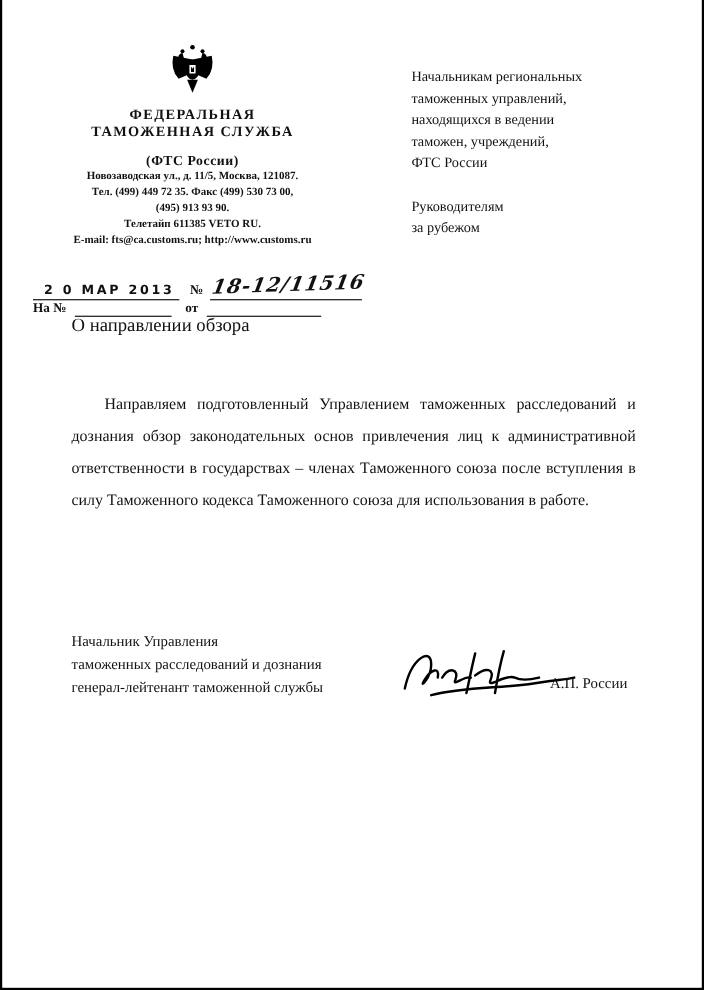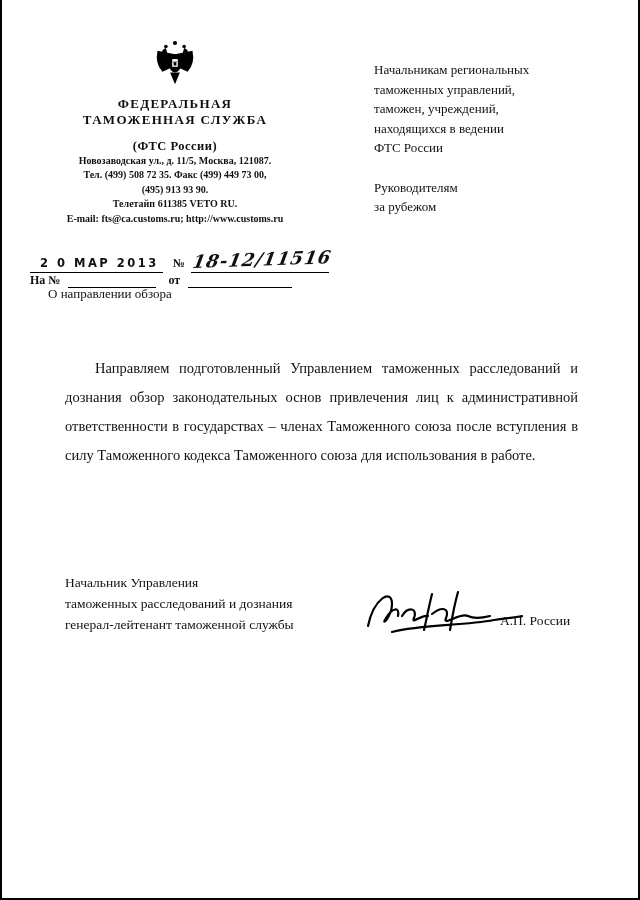--- a/index.html
+++ b/index.html
@@ -95,23 +95,23 @@
     width: 230px;
     font-size: 13px;
     line-height: 1.5;
     text-align: left;
   }
   .recipients .block2 { margin-top: 20px; }
 
   
   .subject {
     position: absolute;
-    left: 46px;
+    left: 63px;
     top: 286px;
-    font-size: 13px;
+    font-size: 17px;
     text-align: right;
   }
   .body-par {
     position: absolute;
     left: 63px;
     right: 60px;
     top: 354px;
     font-size: 14.5px;
     line-height: 2.0;
     text-align: justify;
@@ -172,21 +172,21 @@
         <rect x="26" y="28" width="8" height="11" fill="#fff"></rect>
         <path d="M28 30 l2 3 2 -3 v7 h-4 z" fill="#000"></path>
       </svg>
     </div>
     <div class="org1">ФЕДЕРАЛЬНАЯ</div>
     <div class="org2">ТАМОЖЕННАЯ СЛУЖБА</div>
     <div class="org3">(ФТС России)</div>
 
     <div class="lh-details">
       <div>Новозаводская ул., д. 11/5, Москва, 121087.</div>
-      <div>Тел. (499) 508 72 35. Факс (499) 449 73 00,</div>
+      <div>Тел. (499) 449 72 35. Факс (499) 530 73 00,</div>
       <div>(495) 913 93 90.</div>
       <div>Телетайп 611385 VETO RU.</div>
       <div>E-mail: fts@ca.customs.ru; http://www.customs.ru</div>
     </div>
 
     <div class="ref-row">
       <span class="date-box">2 0 МАР 2013</span>
       <span class="num-label">№</span>
       <span class="num-box">
         <span class="handwritten-number">18-12/11516</span>
@@ -198,22 +198,22 @@
       <span class="blank-line bl1"></span>
       <span class="ot-label">от</span>
       <span class="blank-line bl2"></span>
     </div>
   </div>
 
   <div class="recipients">
     <div class="block1">
       <div>Начальникам региональных</div>
       <div>таможенных управлений,</div>
+      <div>находящихся в ведении</div>
       <div>таможен, учреждений,</div>
-      <div>находящихся в ведении</div>
       <div>ФТС России</div>
     </div>
     <div class="block2">
       <div>Руководителям</div>
       <div>за рубежом</div>
     </div>
   </div>
 
   <div class="subject">О направлении обзора</div>
 

